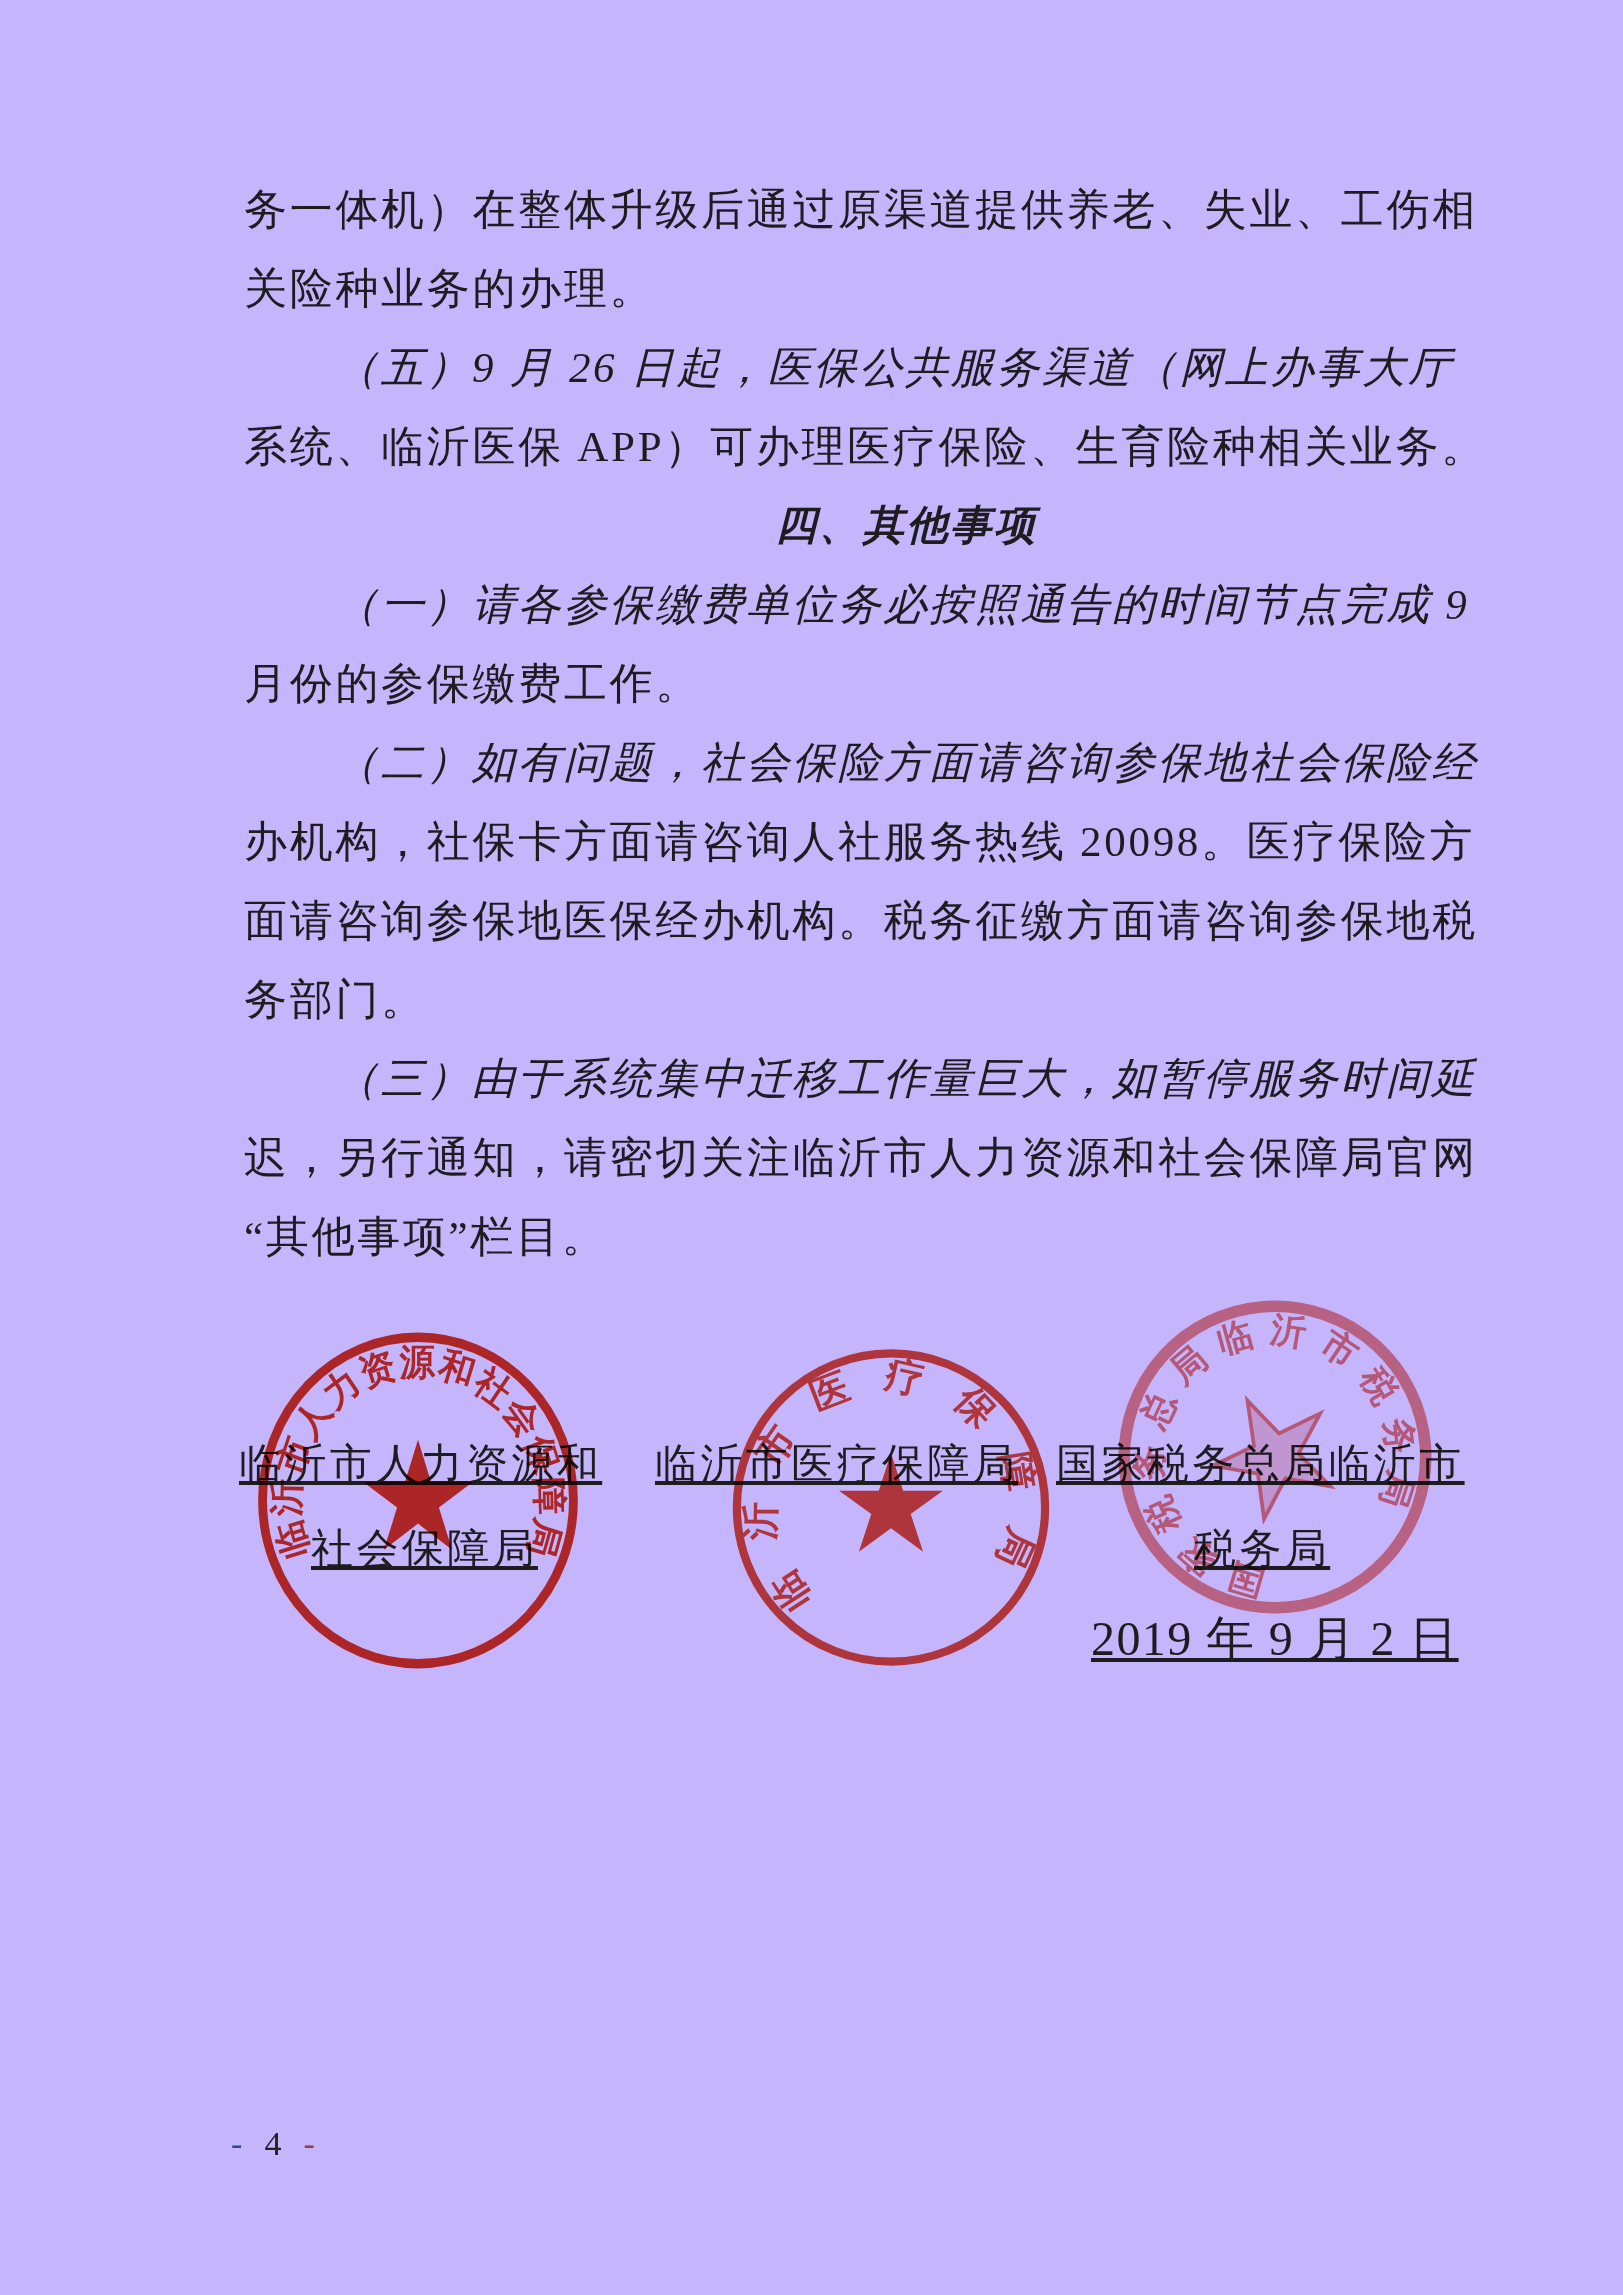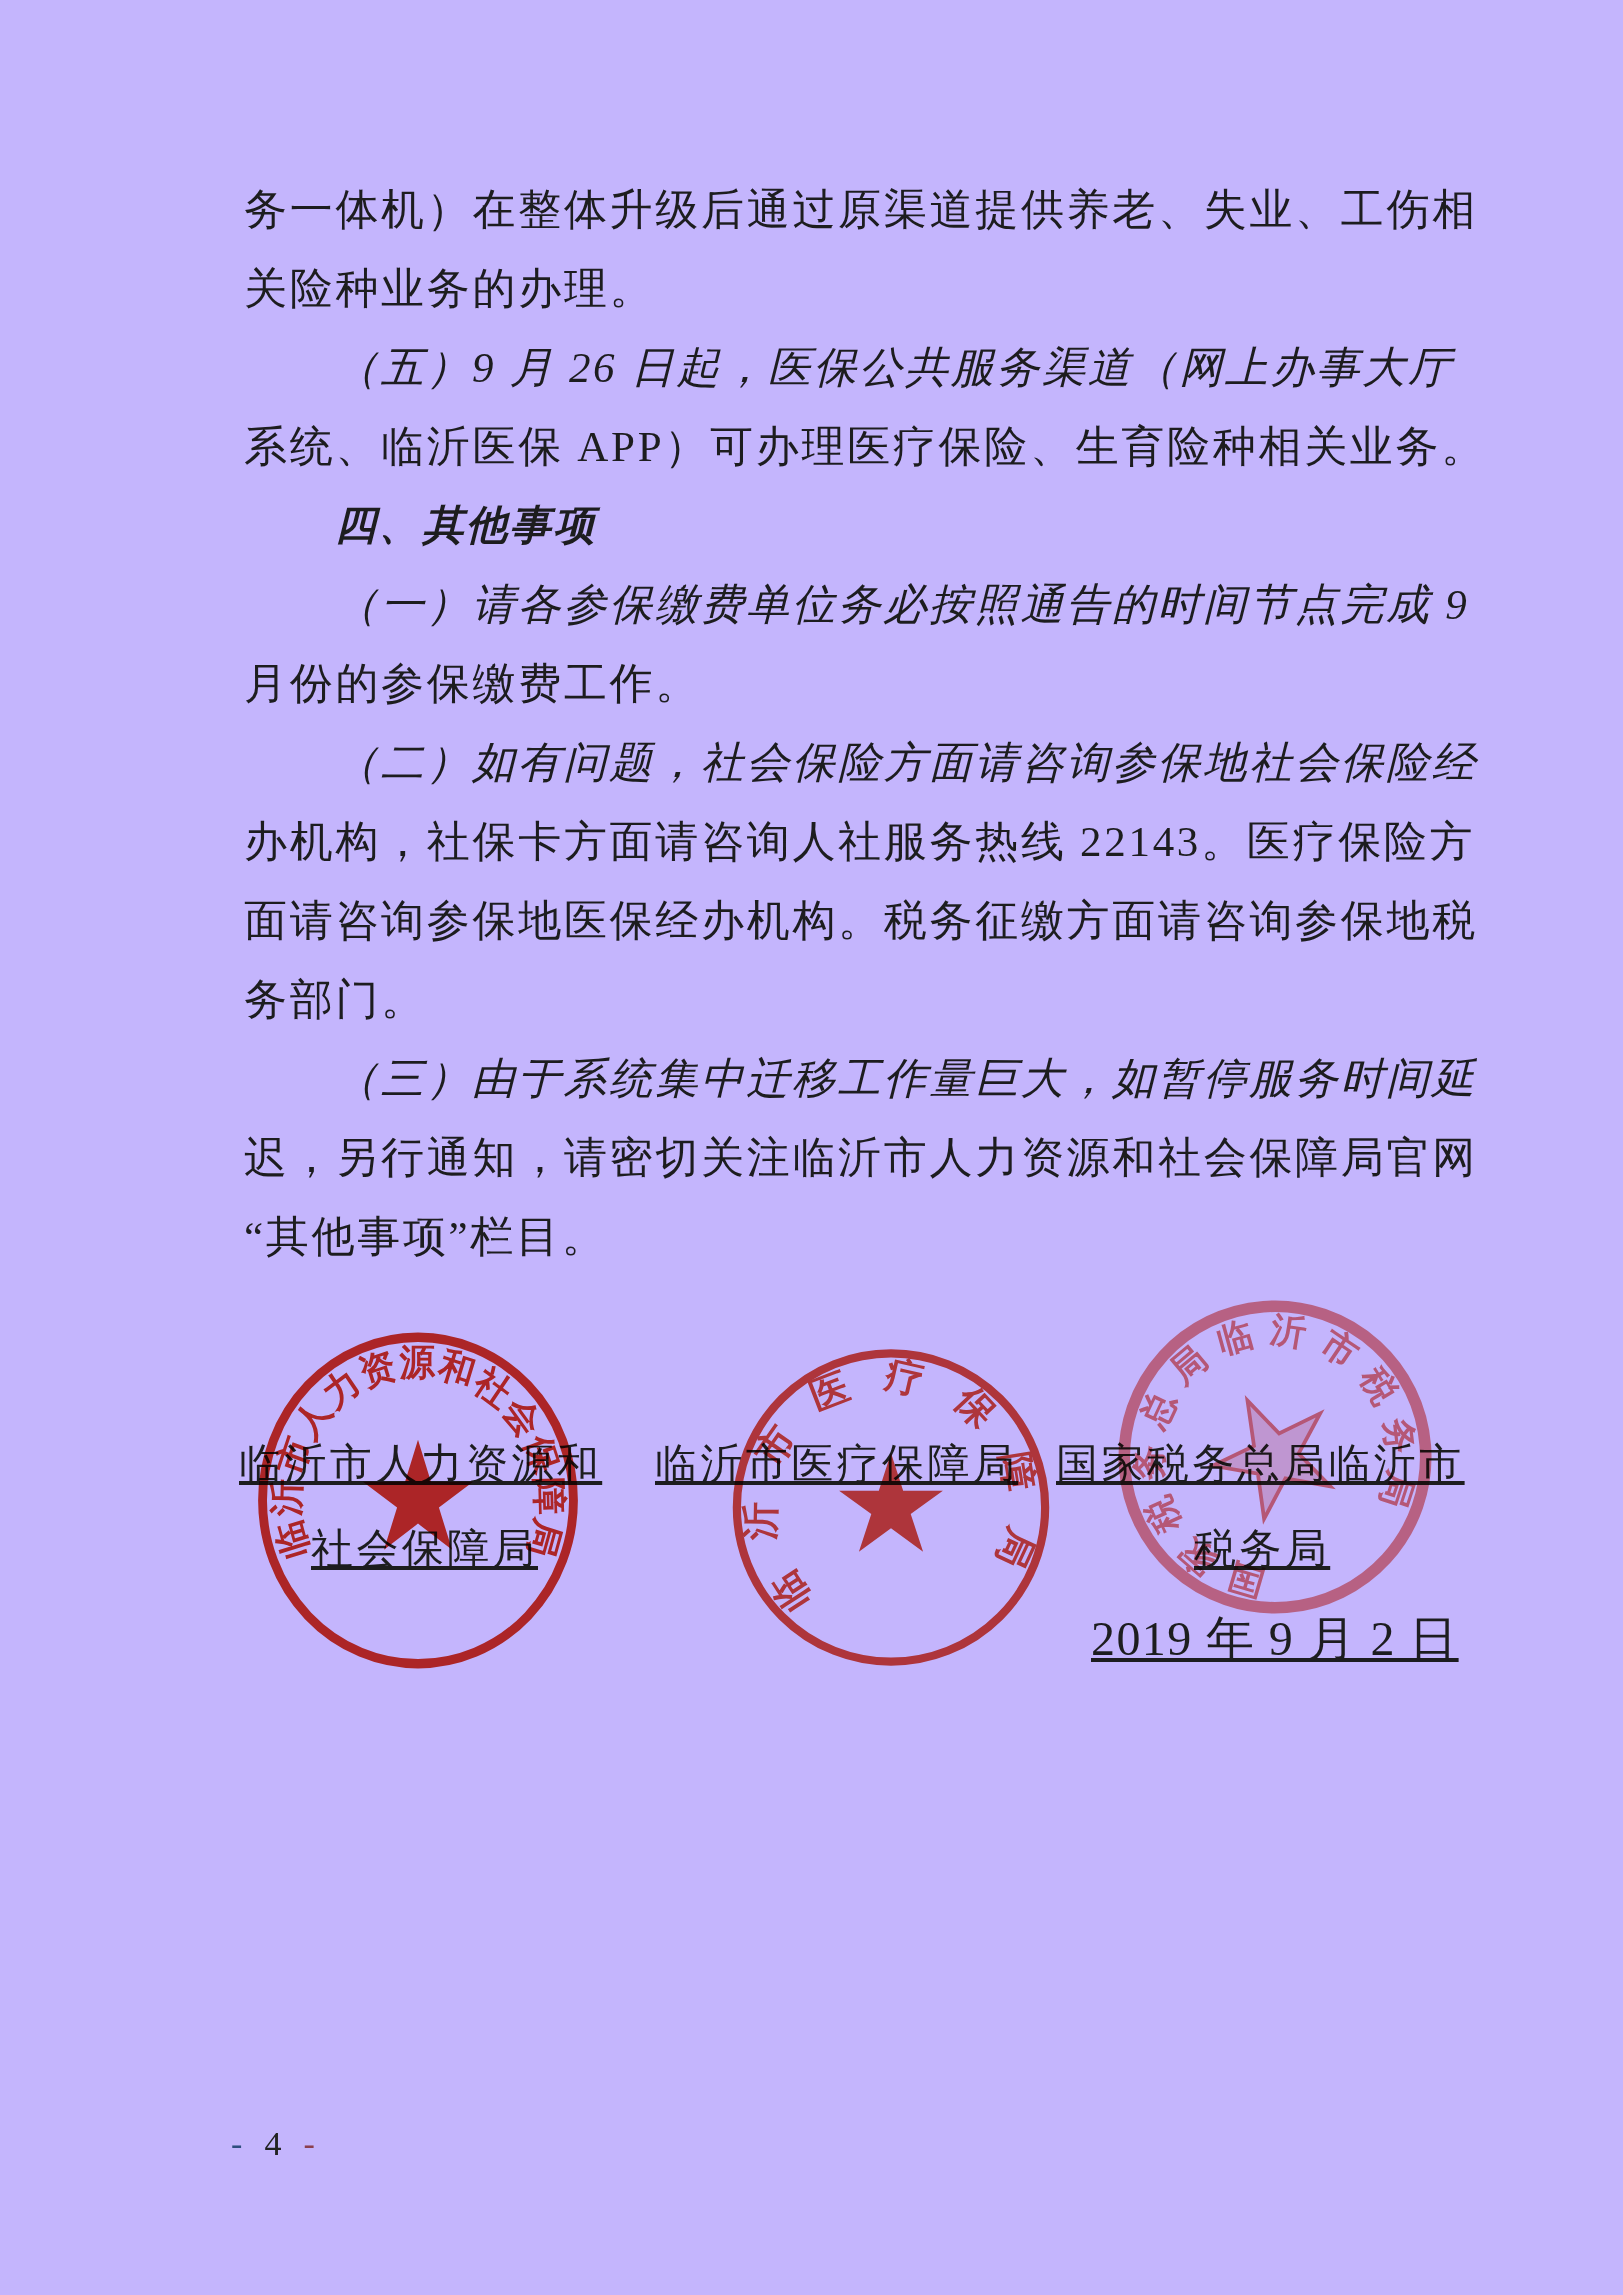--- a/index.html
+++ b/index.html
@@ -14,21 +14,21 @@
   
   .bodytext {
     position:absolute; left:244px; top:170px; width:1234px;
     font-size:43px; line-height:79px; letter-spacing:2.7px;
     color:#1d1d1f;
   }
   .line { height:79px; white-space:nowrap; }
   .line.indent { text-indent:91px;font-style:italic; }
   .line.heading {
     font-family:"DejaVu Sans","Liberation Sans",sans-serif;
-    font-weight:700; font-size:41px;
+    font-weight:700; font-size:41px;text-align:center;
   }
   
   .sig {
     position:absolute; white-space:nowrap;
     font-size:42px; letter-spacing:3.4px; color:#1d1d1f; z-index:2;text-decoration:underline;
   }
   .sig.s1l1 { left:239px;  top:1436px; }
   .sig.s2l1 { left:655px;  top:1436px; }
   .sig.s3l1 { left:1056px; top:1436px; }
   .sig.s1l2 { left:311px;  top:1521px; }
@@ -62,21 +62,21 @@
 
   <div class="bodytext">
     <div class="line">务一体机）在整体升级后通过原渠道提供养老、失业、工伤相</div>
     <div class="line">关险种业务的办理。</div>
     <div class="line indent">（五）9 月 26 日起，医保公共服务渠道（网上办事大厅</div>
     <div class="line">系统、临沂医保 APP）可办理医疗保险、生育险种相关业务。</div>
     <div class="line indent heading">四、其他事项</div>
     <div class="line indent">（一）请各参保缴费单位务必按照通告的时间节点完成 9</div>
     <div class="line">月份的参保缴费工作。</div>
     <div class="line indent">（二）如有问题，社会保险方面请咨询参保地社会保险经</div>
-    <div class="line">办机构，社保卡方面请咨询人社服务热线 22143。医疗保险方</div>
+    <div class="line">办机构，社保卡方面请咨询人社服务热线 20098。医疗保险方</div>
     <div class="line">面请咨询参保地医保经办机构。税务征缴方面请咨询参保地税</div>
     <div class="line">务部门。</div>
     <div class="line indent">（三）由于系统集中迁移工作量巨大，如暂停服务时间延</div>
     <div class="line">迟，另行通知，请密切关注临沂市人力资源和社会保障局官网</div>
     <div class="line">“其他事项”栏目。</div>
   </div>
 
   <div class="sig s1l1">临沂市人力资源和</div>
   <div class="sig s2l1">临沂市医疗保障局</div>
   <div class="sig s3l1">国家税务总局临沂市</div>

